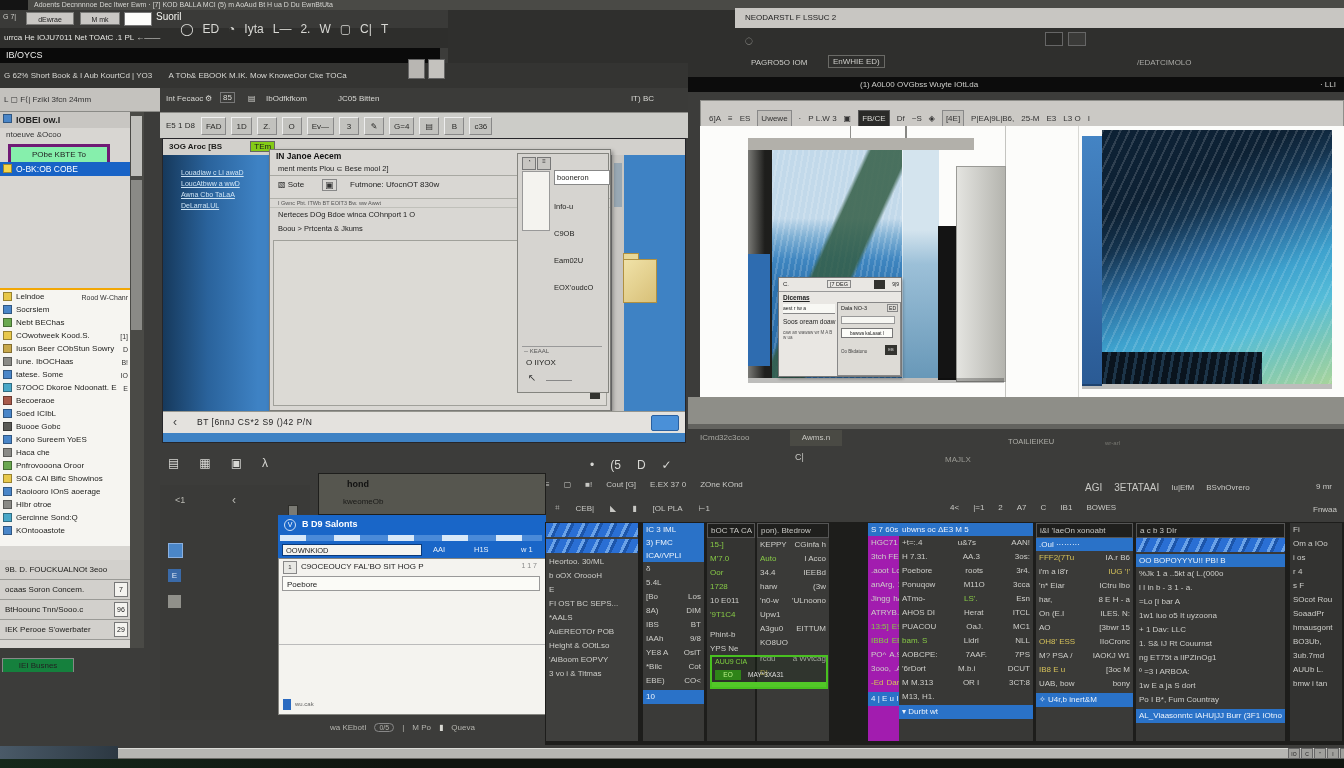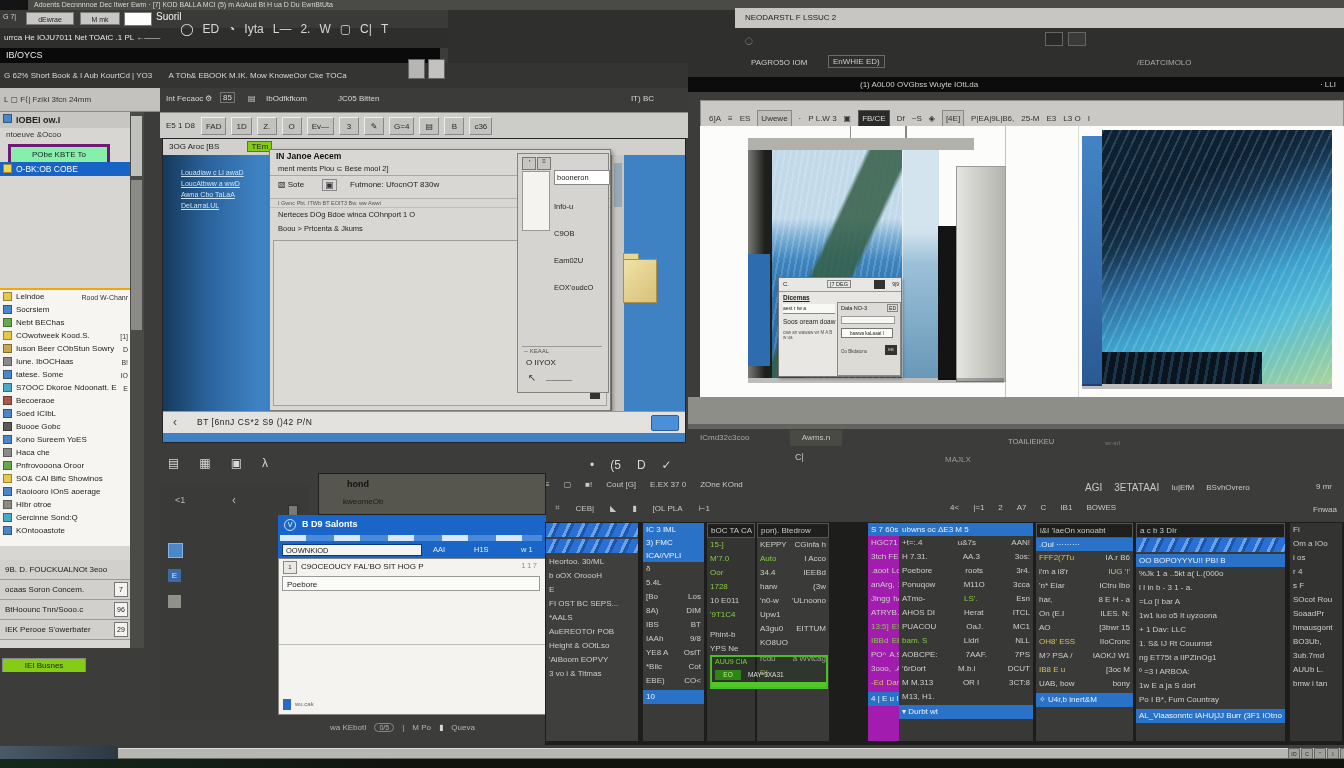--- a/index.html
+++ b/index.html
@@ -26,21 +26,21 @@
   #sbpanel{left:0;top:112px;width:130px;height:536px;background:#d8d6d2;}
   #sbscroll{left:130px;top:112px;width:14px;height:536px;background:#4a4a46;}
   .srow{position:relative;height:13px;line-height:13px;font-size:8px;color:#1c1c1a;padding-left:16px;white-space:nowrap;overflow:hidden;}
   .sic{position:absolute;left:3px;top:2px;width:9px;height:9px;border:1px solid rgba(0,0,0,.35);box-sizing:border-box;}
   .sbadge{position:absolute;right:2px;top:1px;font-size:7px;color:#333;}
   #orange-block{position:absolute;left:0;top:176px;width:130px;height:114px;background:#f2a704;}
   .orow{position:relative;height:13px;line-height:13px;font-size:8px;color:#201400;padding-left:16px;white-space:nowrap;overflow:hidden;}
   .orow.big{font-size:9px;}
   .orow.und{text-decoration:underline dashed;}
   .oicon{position:absolute;left:3px;top:2px;width:9px;height:9px;background:#fdfdfb;border:1px solid #7a5a10;box-sizing:border-box;}
-  #sbtab{left:2px;top:546px;width:84px;height:14px;background:#84cc16;border:1px solid #888;border-bottom:none;font-size:8px;color:#222;line-height:14px;text-align:center;box-sizing:border-box;}
+  #sbtab{left:2px;top:546px;width:72px;height:14px;background:#15803d;border:1px solid #888;border-bottom:none;font-size:8px;color:#222;line-height:14px;text-align:center;box-sizing:border-box;}
   .brow{position:relative;height:19px;line-height:19px;border-bottom:1px solid #9a9a96;font-size:8px;color:#1a1a18;padding-left:5px;white-space:nowrap;overflow:hidden;background:#d2d0cc;}
   .bbadge{position:absolute;right:2px;top:2px;min-width:12px;height:13px;background:#f4f3ef;border:1px solid #777;font-size:7px;line-height:13px;text-align:center;color:#222;}
   
   #wtb1{left:160px;top:88px;width:528px;height:24px;background:#3b3b39;color:#d8d8d4;font-size:8px;}
   #wtb2{left:160px;top:112px;width:528px;height:26px;background:#ccccc8;border-top:1px solid #8a8a86;display:flex;align-items:center;gap:6px;padding-left:6px;box-sizing:border-box;}
   .wbtn{height:18px;min-width:20px;padding:0 4px;background:#c2c2be;border:1px solid #888;border-top-color:#eee;border-left-color:#eee;font-size:8px;color:#2a2a28;line-height:18px;text-align:center;box-sizing:border-box;}
   #wframe{left:162px;top:138px;width:524px;height:305px;background:#3e82c4;border:1px solid #26262a;box-sizing:border-box;}
   #wtitle{left:0;top:0;width:522px;height:16px;background:#d2d0cc;color:#1c1c1a;font-size:8px;line-height:16px;}
   #bluecanvas{left:0;top:16px;width:522px;height:256px;background:linear-gradient(90deg,#16395c 0px,#2a639c 45px,#3e82c4 95px);}
   .blink{font-size:7px;color:#cfe4f4;text-decoration:underline;line-height:11px;white-space:nowrap;}
@@ -220,21 +220,21 @@
         <span class="wbtn">✎</span>
         <span class="wbtn">G=4</span>
         <span class="wbtn">▤</span>
         <span class="wbtn">B</span>
         <span class="wbtn">c36</span>
       </span>
   </div>
 
   <div class="abs" id="wframe">
     <div class="abs nw" id="wtitle">
-      <span style="padding-left:6px;">3OG Aroc  [BS</span>
+      <span style="padding-left:6px;font-weight:bold;">3OG Aroc  [BS</span>
       <span style="margin-left:26px;border:1px solid #666;background:#84cc16;padding:0 3px;">TEm</span>
     </div>
     <div class="abs" id="bluecanvas">
       <div id="linkcol" style="position:absolute;left:18px;top:12px;">
           <div class="blink">Louadiaw c Li awaD</div>
           <div class="blink">LoucAtbww a wwD</div>
           <div class="blink">Awna Cbo TaLaA</div>
           <div class="blink">DeLarraLUL</div>
         </div>
 

